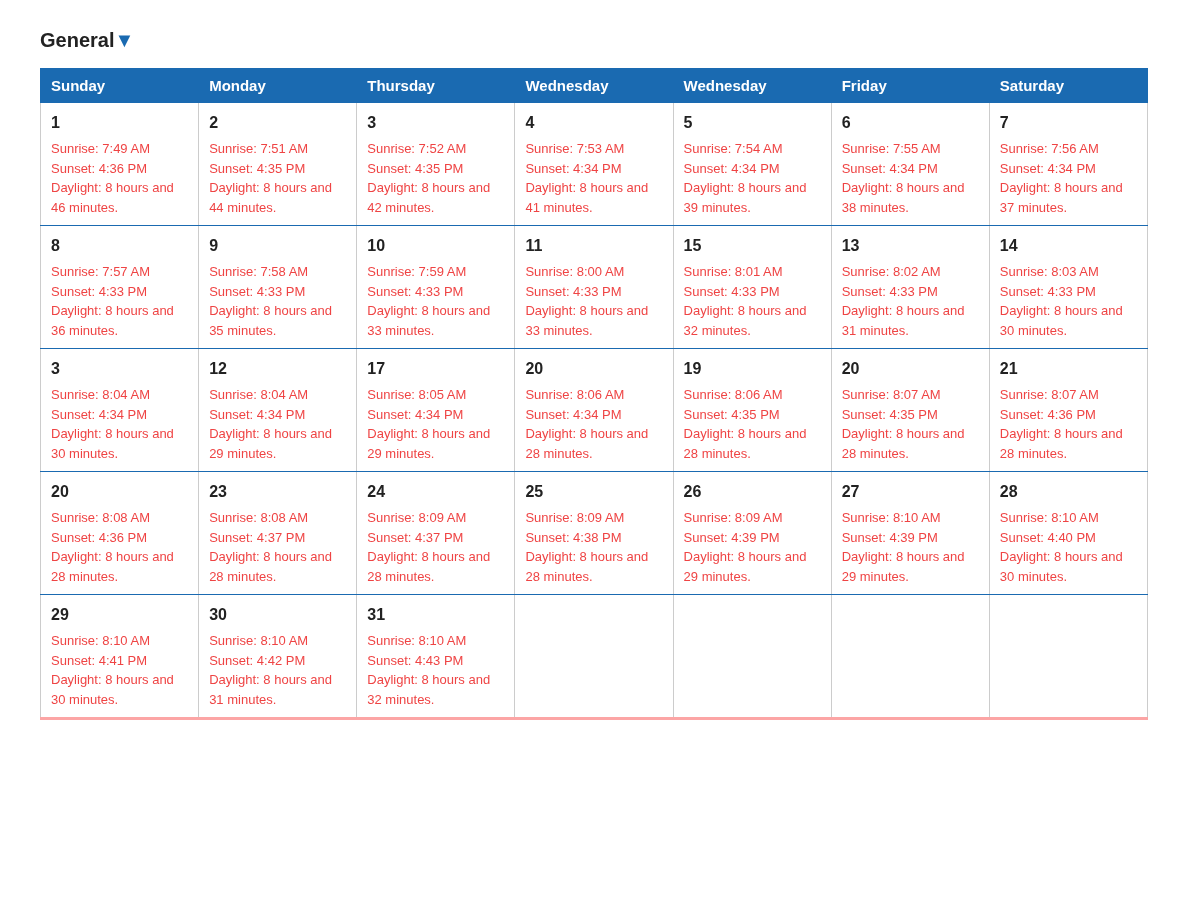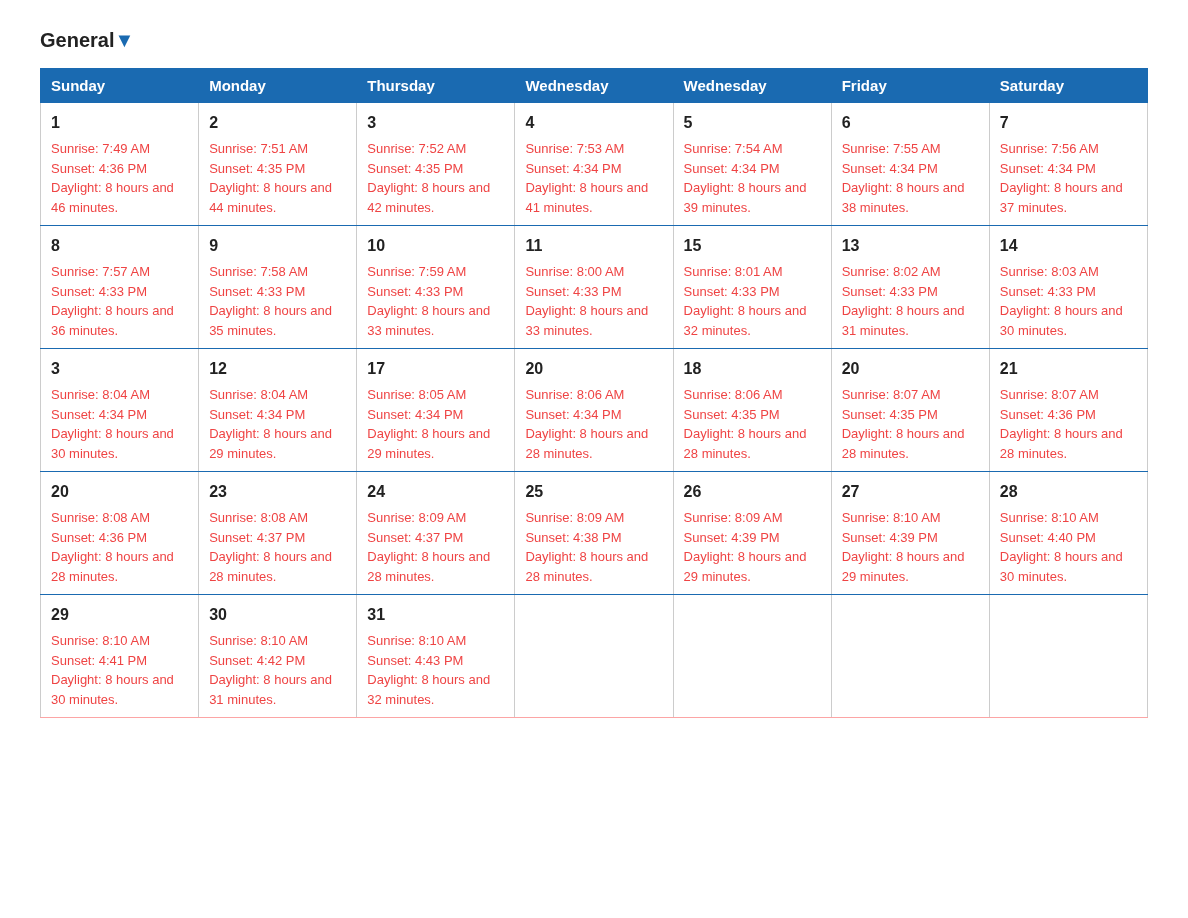--- a/index.html
+++ b/index.html
@@ -85,21 +85,21 @@
       margin-bottom: 4px;
     }
     .day-info {
       color: #ef4444;
       font-size: 13px;
     }
     .empty-cell {
       background: #fff;
     }
     tbody tr:last-child td {
-      border-bottom: 1px solid #fca5a5;
+      border-bottom: 3px solid #fca5a5;
     }
   </style>
 </head>
 <body>
 
 <div class="header">
   <div class="logo">
     <div class="logo-text">
       General<span>▼</span>
     </div>
@@ -196,21 +196,21 @@
       </td>
         <td>
         <span class="day-number">17</span>
         <span class="day-info">Sunrise: 8:05 AM<br>Sunset: 4:34 PM<br>Daylight: 8 hours and 29 minutes.</span>
       </td>
         <td>
         <span class="day-number">20</span>
         <span class="day-info">Sunrise: 8:06 AM<br>Sunset: 4:34 PM<br>Daylight: 8 hours and 28 minutes.</span>
       </td>
         <td>
-        <span class="day-number">18</span>
+        <span class="day-number">19</span>
         <span class="day-info">Sunrise: 8:06 AM<br>Sunset: 4:35 PM<br>Daylight: 8 hours and 28 minutes.</span>
       </td>
         <td>
         <span class="day-number">20</span>
         <span class="day-info">Sunrise: 8:07 AM<br>Sunset: 4:35 PM<br>Daylight: 8 hours and 28 minutes.</span>
       </td>
         <td>
         <span class="day-number">21</span>
         <span class="day-info">Sunrise: 8:07 AM<br>Sunset: 4:36 PM<br>Daylight: 8 hours and 28 minutes.</span>
       </td>

